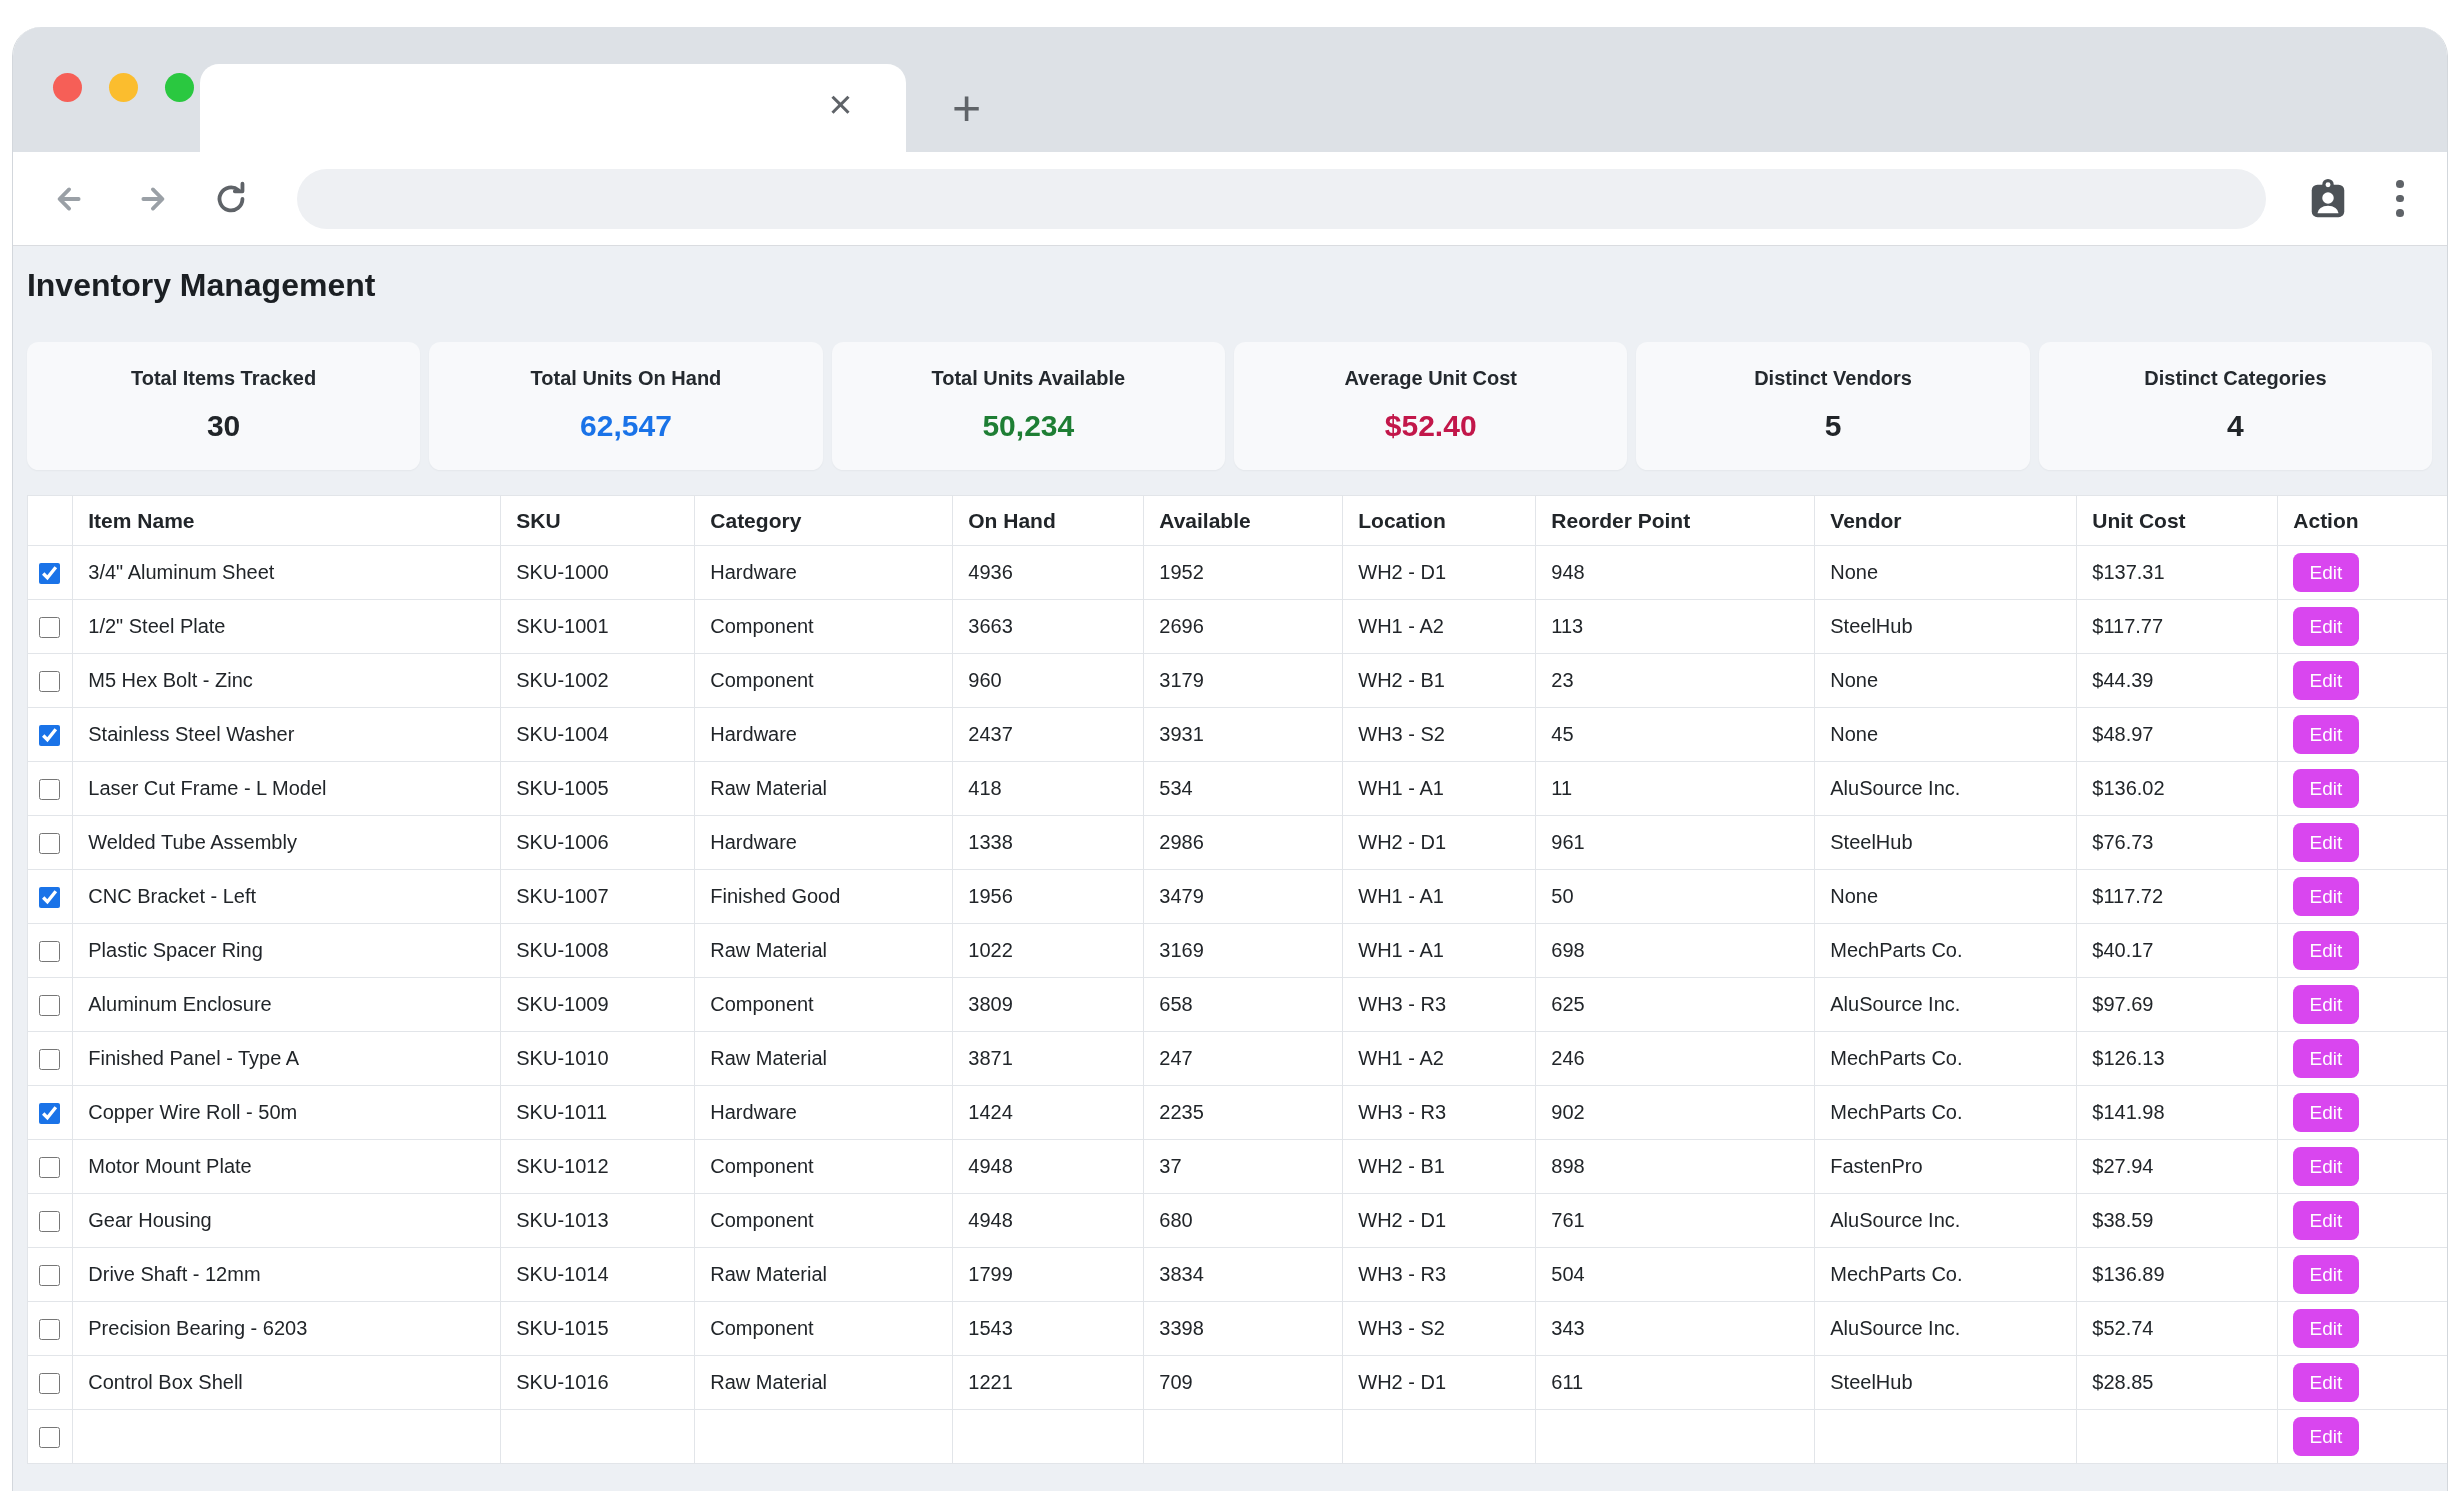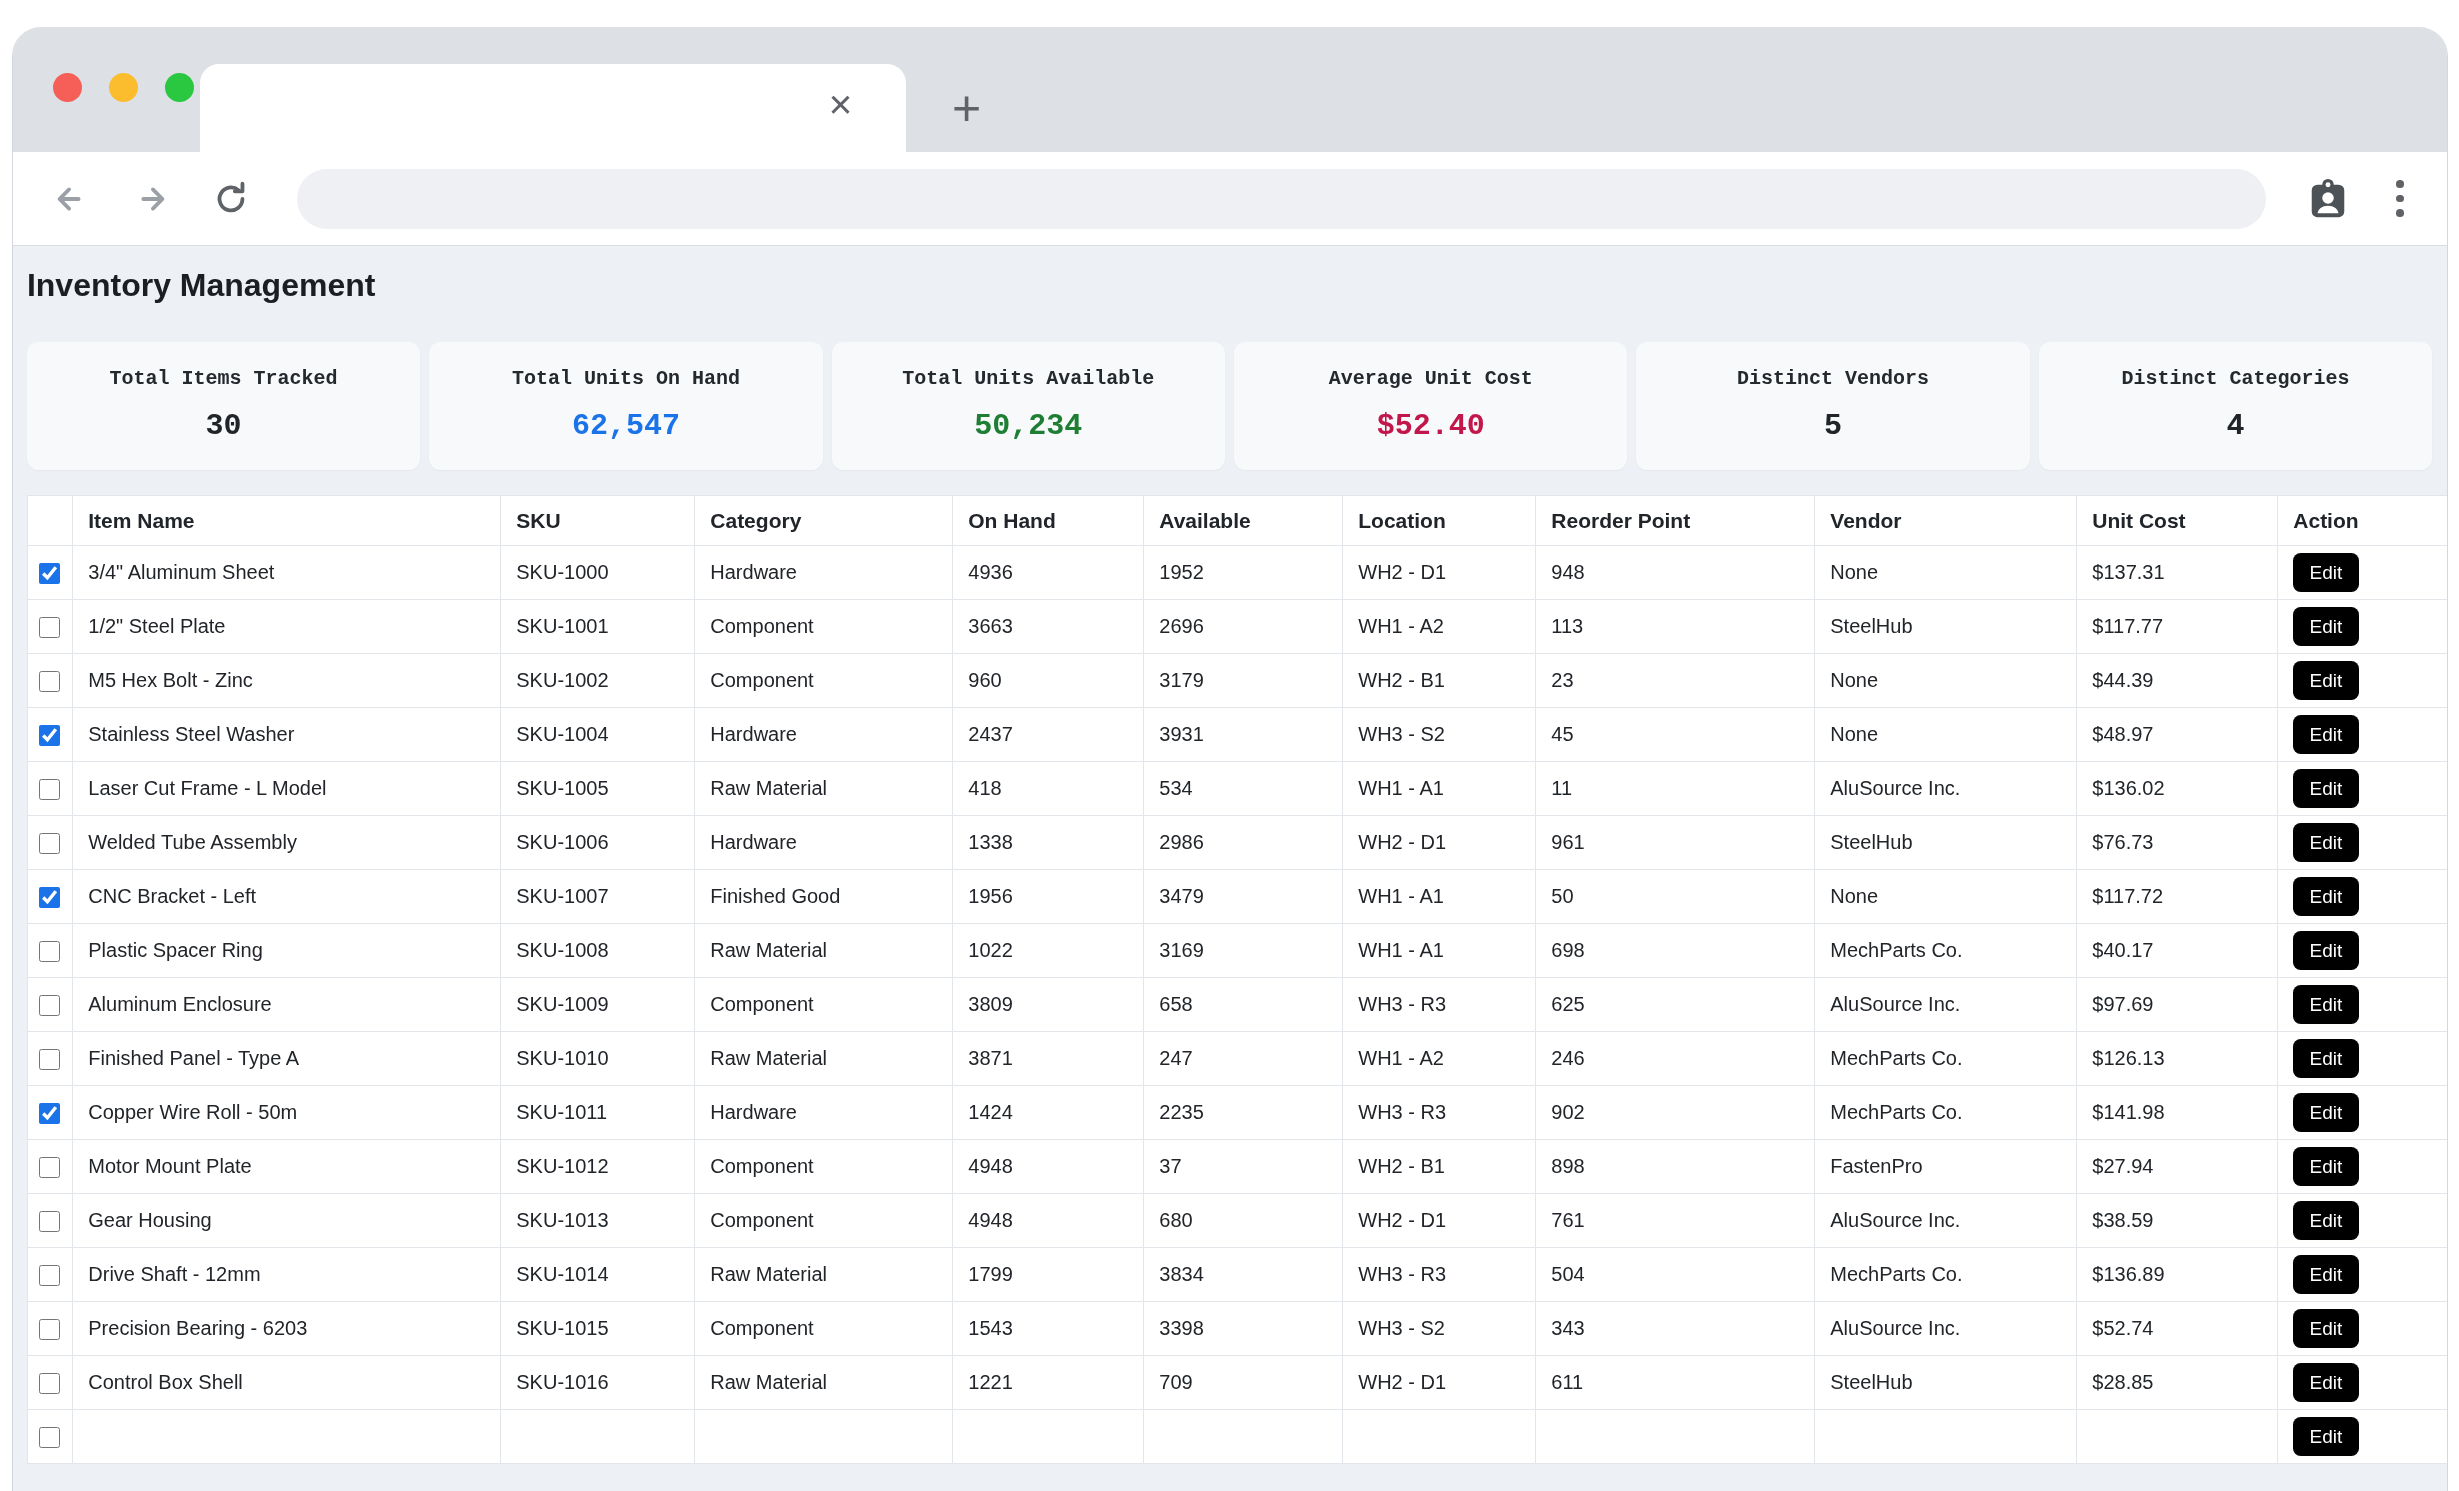--- a/index.html
+++ b/index.html
@@ -33,35 +33,35 @@
                 margin:0 40px 0 7.7px; }
   .profile-badge { width:44px; height:44px; margin-right:46px; flex:0 0 auto; }
   .menu-dots { display:flex; flex-direction:column; gap:6.7px; margin-right:5.8px; }
   .menu-dots i { width:7.7px; height:7.7px; border-radius:50%; background:#5f6368; display:block; }
 
   
   .content { flex:1; background:#edf0f4; padding:0 14.4px; overflow:hidden; }
 
   h1.page-title { margin-top:21px; font-size:32px; font-weight:bold; color:#1b1f23; }
 
-  .cards { display:flex; gap:9px; margin-top:38px;font-family:Liberation Mono, monospace; }
+  .cards { display:flex; gap:9px; margin-top:38px; }
   .card { flex:1; background:#f8f9fb; border-radius:11.5px; text-align:center;
           padding:25px 9.6px 27px; box-shadow:0 1px 1.9px rgba(0,0,0,0.04); }
   .card-label { font-size:20px; font-weight:bold; color:#24292e; }
   .card-value { margin-top:19px; font-size:30px; font-weight:bold; color:#212529; }
 
   table.inv { margin-top:25px; width:100%; border-collapse:collapse; background:#ffffff;
               table-layout:fixed; font-size:20px; color:#212529; }
   .inv th, .inv td { border:1px solid #e2e5e9; text-align:left; vertical-align:middle;
                      overflow:hidden; white-space:nowrap; }
   .inv th { font-size:21px; font-weight:bold; padding:11.5px 15.4px; height:50px; background:#ffffff; }
   .inv td { padding:0 15.4px; height:54px; }
   .inv td.c-check, .inv th.c-check { text-align:center; padding:0; }
   input[type="checkbox"] { width:21px; height:21px; accent-color:#1a73e8; vertical-align:middle; }
-  .edit-btn { background:#000000; color:#ffffff; border:none; border-radius:7.7px;
+  .edit-btn { background:#d946ef; color:#ffffff; border:none; border-radius:7.7px;
               padding:8.6px 16.3px; font-size:19px; font-family:"Liberation Sans", sans-serif; }
 </style>
 </head>
 <body>
 
 <div class="window">
 
   <div class="tabstrip">
     <div class="traffic">
       <span class="light red"></span>

